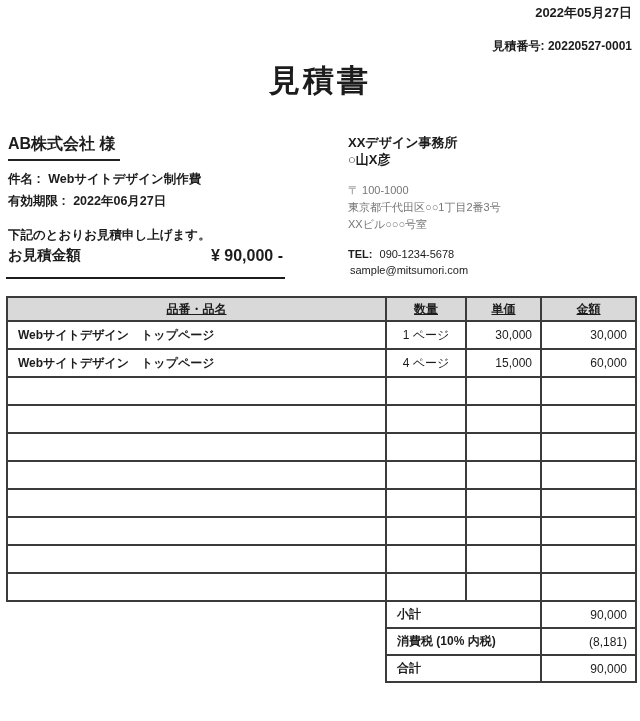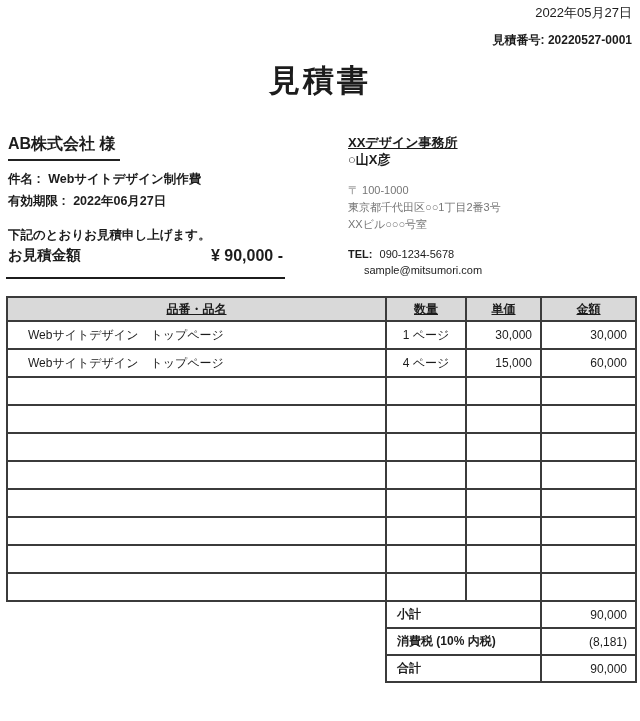--- a/index.html
+++ b/index.html
@@ -18,22 +18,22 @@
 
   
   .header-right {
     position: absolute;
     top: 4px;
     right: 8px;
     text-align: right;
   }
   .issue-date {
     font-size: 13px;
-    font-weight: normal;
-    margin-bottom: 10px;
+    font-weight: bold;
+    margin-bottom: 16px;
   }
   .estimate-no-line {
     font-size: 12px;
     font-weight: bold;
   }
 
   
   .doc-title {
     position: absolute;
     top: 60px;
@@ -87,28 +87,28 @@
   .amount-label { font-size: 14.5px; font-weight: bold; }
   .amount-value { font-size: 16px; font-weight: bold; }
 
   
   .issuer {
     position: absolute;
     top: 134px;
     left: 348px;
     width: 280px;
   }
-  .issuer-company { font-size: 13px; font-weight: bold; line-height: 17px; text-decoration: underline; }
+  .issuer-company { font-size: 13px; font-weight: bold; line-height: 17px; }
   .issuer-person  { font-size: 13px; font-weight: bold; line-height: 17px; }
   .issuer-postal  { margin-top: 15px; font-size: 11px; color: #757575; line-height: 15px; }
   .issuer-addr    { font-size: 11px; color: #757575; line-height: 15px; margin-top: 2px; }
   .issuer-contact { margin-top: 14px; font-size: 11px; line-height: 16px; }
   .tel-label { font-weight: bold; }
   .tel-value { margin-left: 4px; }
-  .issuer-email { font-size: 11px; line-height: 16px; margin-left: 16px; }
+  .issuer-email { font-size: 11px; line-height: 16px; margin-left: 2px; }
 
   
   .table-wrap {
     position: absolute;
     top: 296px;
     left: 6px;
     width: 632px;
   }
   table {
     border-collapse: collapse;
@@ -122,21 +122,21 @@
     white-space: nowrap;
   }
   .items-table th {
     background: #d9d9d9;
     height: 24px;
     font-weight: bold;
     text-align: center;
     text-decoration: underline;
   }
   .items-table td { height: 28px; background: #ffffff; }
-  .cell-name   { text-align: left; padding-left: 20px; font-weight: normal; }
+  .cell-name   { text-align: left; padding-left: 10px; font-weight: bold; }
   .cell-qty    { text-align: center; font-weight: normal; }
   .cell-number { text-align: right; padding-right: 8px; font-weight: normal; }
 
   .totals-table {
     width: 250px;
     margin-left: 379px;
     margin-top: -2px;
   }
   .totals-table td {
     border: 2px solid #3b3b3b;

